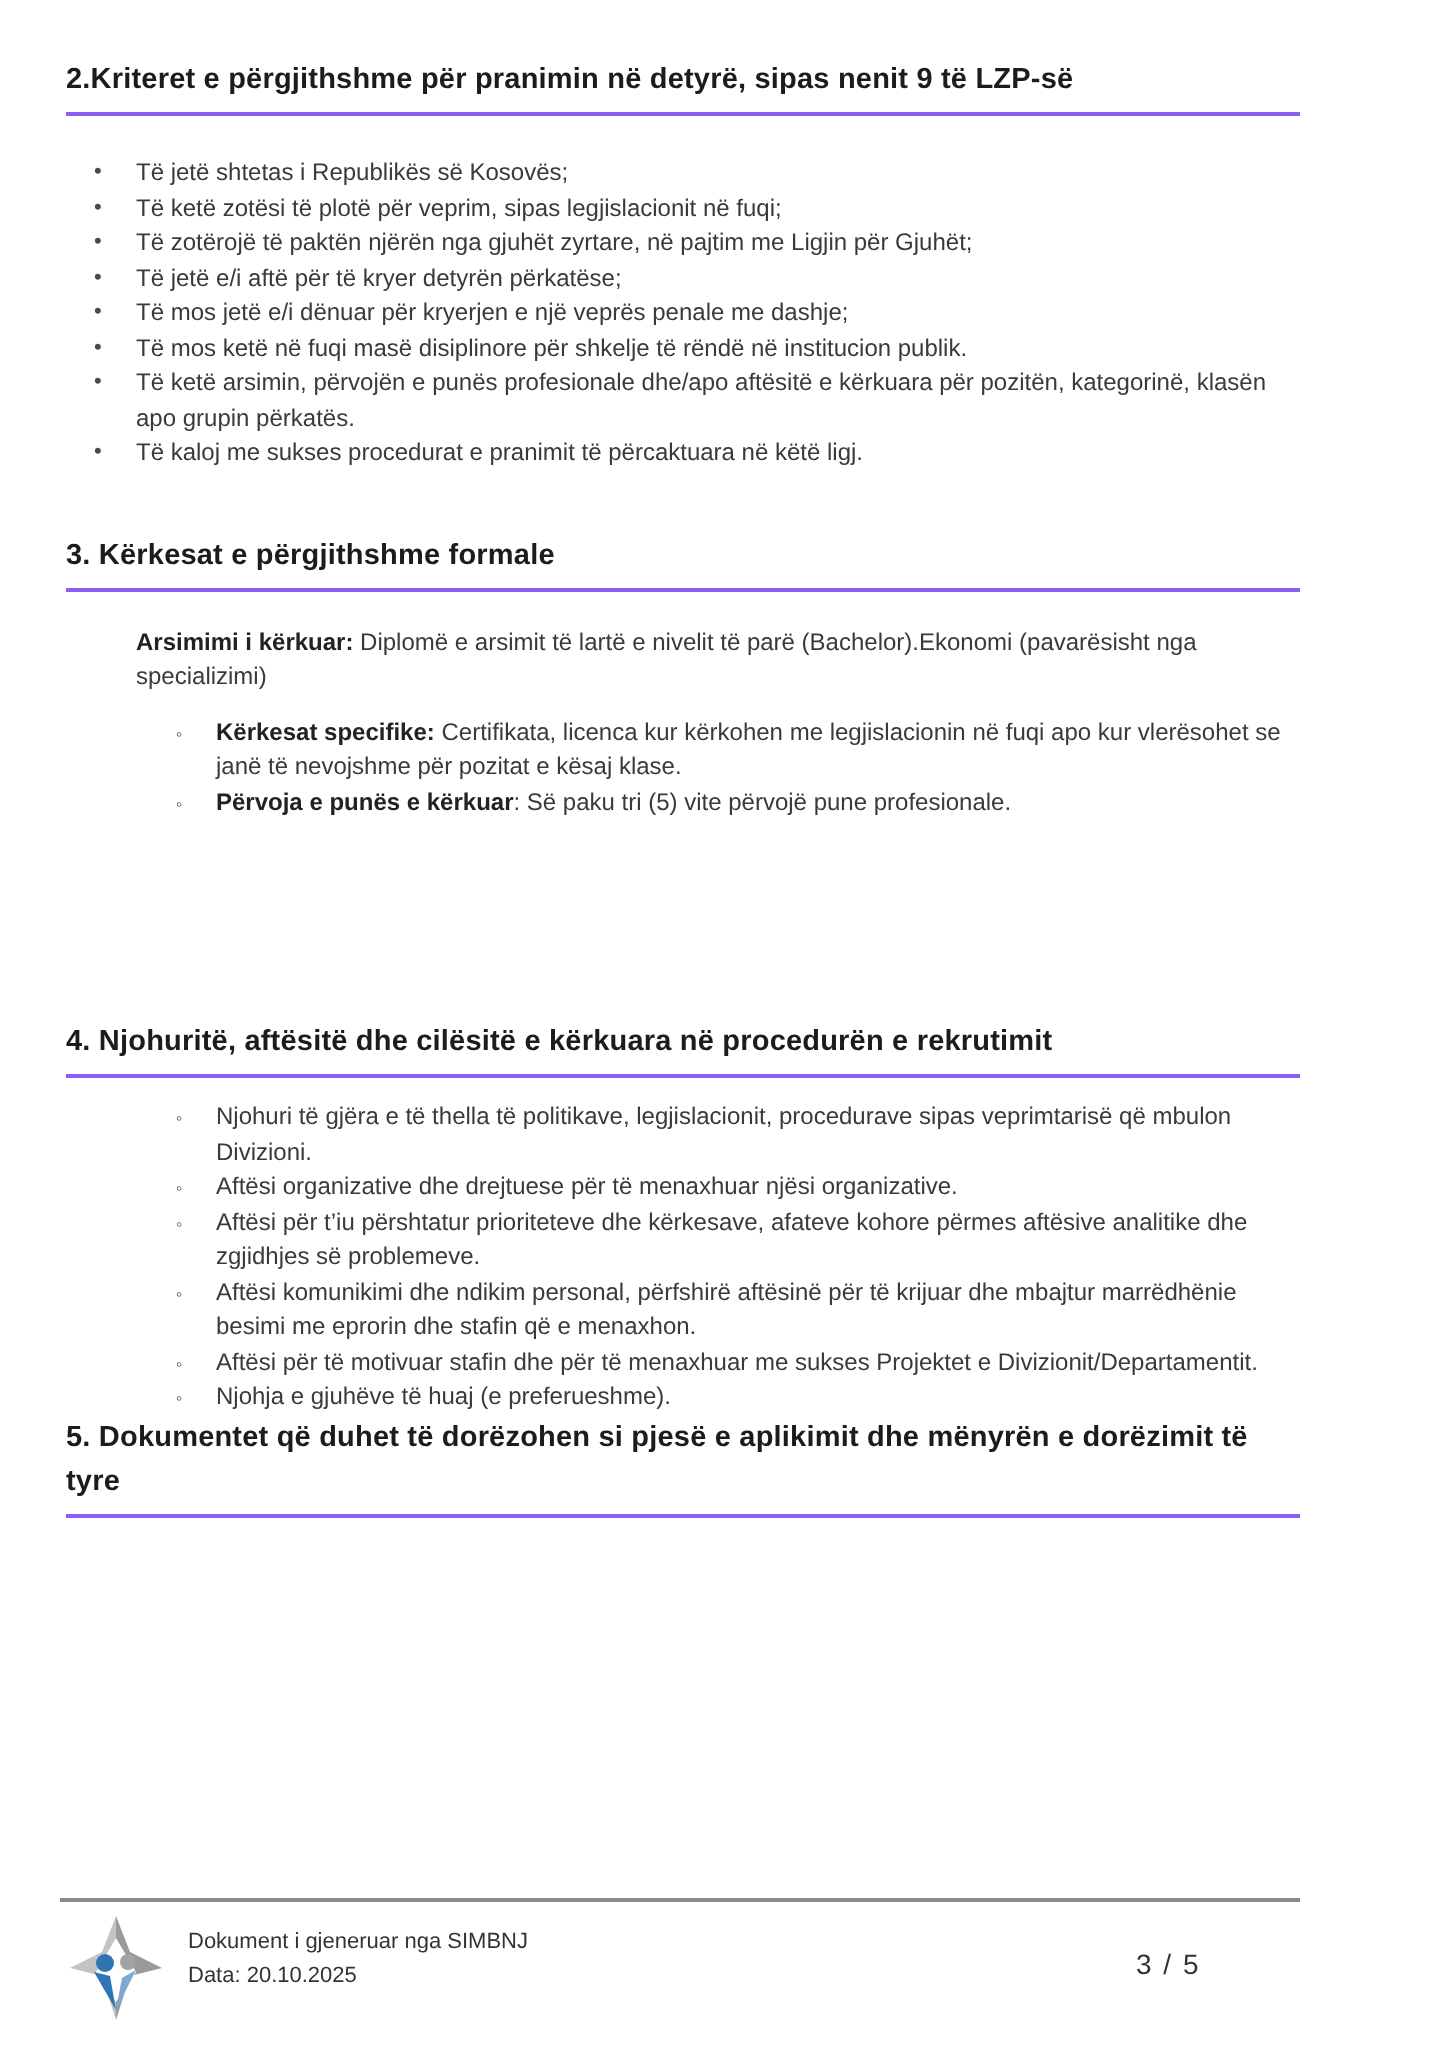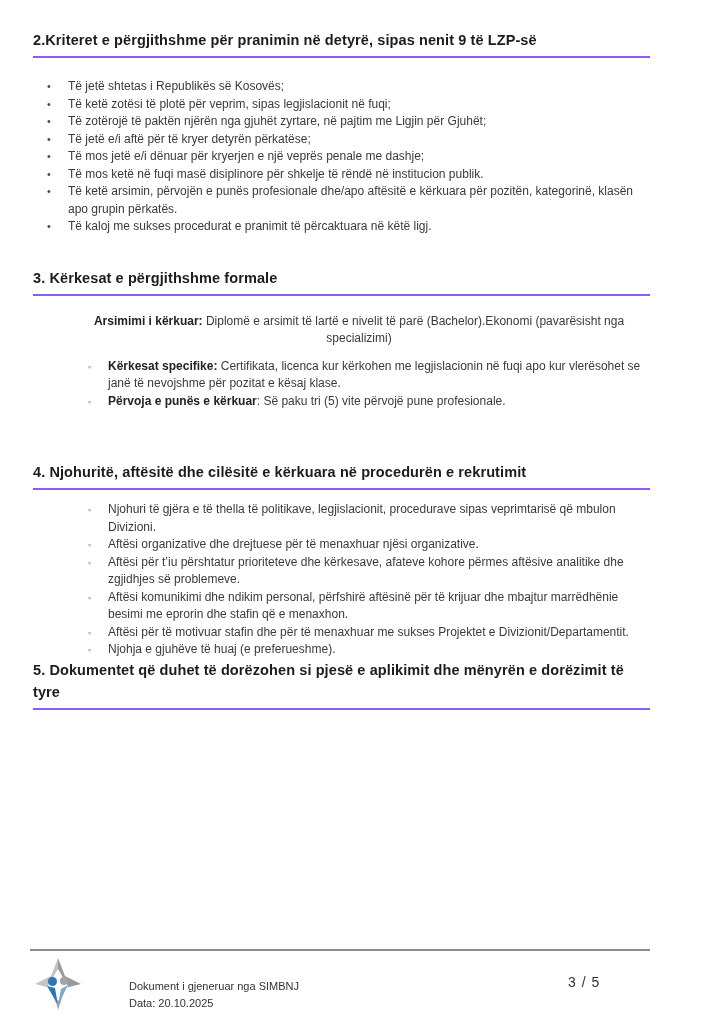--- a/index.html
+++ b/index.html
@@ -21,28 +21,28 @@
   .list{list-style:none;margin:0;padding:0;font-size:12px;line-height:17.5px;}
   .list li{display:flex;align-items:flex-start;}
   .marker{flex-shrink:0;}
   .dot-list li{padding-left:14px;}
   .dot-list .marker{width:21px;font-size:11px;color:#4a4a4a;}
   .circle-list li{padding-left:55px;}
   .circle-list .marker{width:20px;font-size:9px;color:#4a4a4a;transform:translateY(1px);}
   .b{font-weight:bold;color:#222222;}
   .sec2-list{margin-top:20px;}
   .sec3{margin-top:31px;}
-  .sec3 .para{margin:17px 0 0 35px;font-size:12px;line-height:17.5px;text-align:center;}
+  .sec3 .para{margin:17px 0 0 35px;font-size:12px;line-height:17.5px;}
   .sec3 .circle-list{margin-top:10px;}
-  .sec4{margin-top:51px;}
+  .sec4{margin-top:100px;}
   .sec4 .circle-list{margin-top:11px;}
   .sec5{}
   .footer{position:absolute;left:30px;top:949px;width:620px;}
   .footer-rule{border-top:2px solid #8c8c8c;height:0;}
-  .footer-row{display:flex;align-items:flex-end;margin-top:6px;position:relative;gap:35px;}
+  .footer-row{display:flex;align-items:flex-start;margin-top:6px;position:relative;}
   .logo{width:48px;height:54px;margin-left:4px;}
   .footer-text{margin-left:12px;font-size:11px;line-height:16.5px;color:#333333;padding-top:6px;}
   .page-num{position:absolute;left:538px;top:17px;font-size:14px;color:#333333;letter-spacing:1px;}
 </style>
 </head>
 <body>
 
 <div class="page">
   <div class="content">
 

